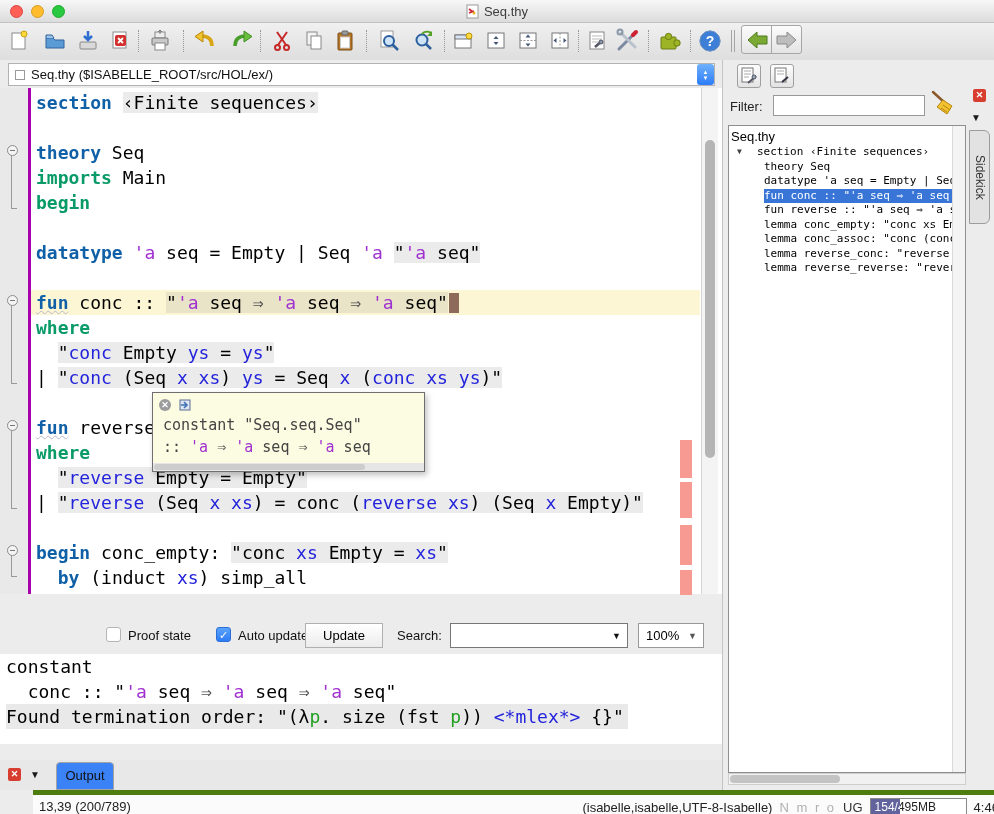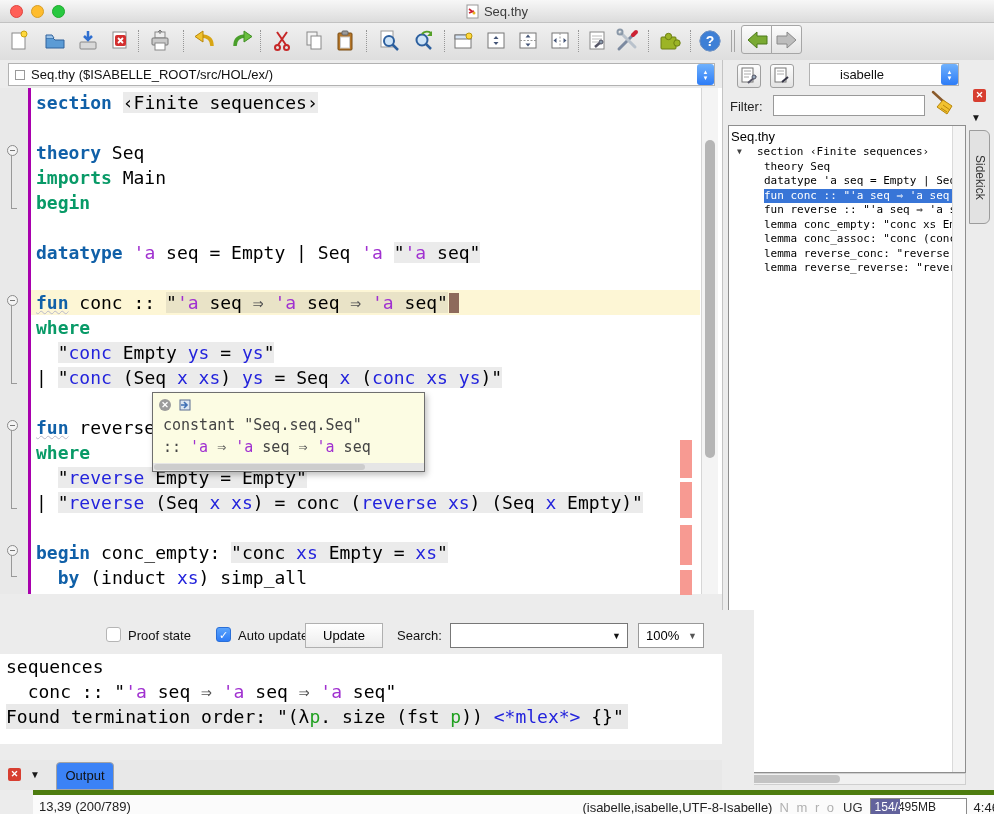--- a/index.html
+++ b/index.html
@@ -96,21 +96,21 @@
   .tree-label.sel{background:#3875d7;color:#fff;}
   .sidekick-tab{position:absolute;left:246px;top:70px;width:21px;height:94px;background:#e2e2e2;
                 border:1px solid #9c9c9c;border-radius:0 6px 6px 0;box-sizing:border-box;
                 writing-mode:vertical-rl;display:flex;align-items:center;justify-content:center;
                 font-size:12px;color:#333;}
   .panel-hscroll{position:absolute;left:5px;top:713px;width:238px;height:12px;background:#f1f1f1;
                  border:1px solid #cfcfcf;box-sizing:border-box;}
   .panel-hthumb{position:absolute;left:1px;top:1px;width:110px;height:8px;background:#c3c3c3;border-radius:4px;}
 
   
-  #outputpanel{position:absolute;left:0;top:610px;width:722px;height:180px;background:#ececec;padding-left:32px;}
+  #outputpanel{position:absolute;left:0;top:610px;width:722px;height:180px;background:#ececec;}
   .cb{position:absolute;top:7px;width:15px;height:15px;border:1px solid #b5b5b5;border-radius:3px;
       background:#fff;text-align:center;line-height:15px;font-size:11px;color:#fff;box-sizing:border-box;}
   .cb.checked{background:linear-gradient(#59a3fc,#2e7cf6);border-color:#2a6fd8;}
   .cb-label{position:absolute;top:8px;font-size:13px;color:#111;}
   .btn{position:absolute;background:linear-gradient(#fff,#ececec);border:1px solid #b0b0b0;border-radius:0;
        font-size:13px;text-align:center;box-sizing:border-box;}
   .scombo{position:absolute;background:#fff;border:1px solid #777;box-sizing:border-box;
           display:flex;align-items:center;font-size:13px;}
   .scombo .arr{margin-left:auto;padding-right:6px;font-size:9px;color:#111;}
   .outtext{position:absolute;left:0;top:44px;width:722px;height:90px;background:#fff;}
@@ -408,27 +408,20 @@
           <circle cx="14" cy="10" r="2" fill="#99aabb" stroke="#556"></circle>
         </svg>
       </div>
     <div class="sbtn" style="left:47px;top:4px">
         <svg width="18" height="18">
           <rect x="2" y="1" width="11" height="14" fill="#fff" stroke="#777"></rect>
           <path d="M4 4 h7 M4 7 h7" stroke="#aaa"></path>
           <path d="M9 15 l6 -5" stroke="#334" stroke-width="2"></path>
         </svg>
       </div>
-    <div class="combo" style="left:86px;top:3px;width:150px;height:23px">
-      <span style="margin-left:30px">isabelle</span>
-      <span class="stepper">
-          <span>▲</span>
-          <span>▼</span>
-        </span>
-    </div>
     <div class="xbtn" style="left:250px;top:29px">✕</div>
     <div class="tri" style="left:248px;top:52px">▼</div>
 
     <div class="label13" style="left:7px;top:39px">Filter:</div>
     <input class="textfield" style="left: 50px; top: 35px; width: 152px; height: 21px;" value="">
     <svg style="position:absolute;left:204px;top:26px" width="34" height="34">
         <path d="M6 6 L18 17" stroke="#8a5a2b" stroke-width="2.5" stroke-linecap="round"></path>
         <path d="M16 14 l9 6 -5 8 -10 -7 z" fill="#f2c230" stroke="#b8860b"></path>
         <path d="M14 22 l6 4 M16 19 l7 5" stroke="#b8860b" stroke-width="1"></path>
       </svg>
@@ -467,21 +460,21 @@
       <div class="scombo" style="left:450px;top:3px;width:178px;height:25px">
         <span style="padding-left:5px"></span>
         <span class="arr">▼</span>
       </div>
       <div class="scombo" style="left:638px;top:3px;width:66px;height:25px;border-color:#999">
         <span style="padding-left:7px">100%</span>
         <span class="arr" style="color:#555">▼</span>
       </div>
     </div>
     <div class="outtext">
-        <div class="out-line"><span class="linebg"><span class="tk-pl">sequences</span></span></div>
+        <div class="out-line"><span class="linebg"><span class="tk-pl">constant</span></span></div>
         <div class="out-line"><span class="linebg"><span class="tk-pl">  conc :: "</span><span class="tk-tf">'a</span><span class="tk-pl"> seq </span><span class="tk-sy">⇒</span><span class="tk-pl"> </span><span class="tk-tf">'a</span><span class="tk-pl"> seq </span><span class="tk-sy">⇒</span><span class="tk-pl"> </span><span class="tk-tf">'a</span><span class="tk-pl"> seq"</span></span></div>
         <div class="out-line hl"><span class="linebg"><span class="tk-pl">Found termination order: "(</span><span class="tk-pl">λ</span><span class="tk-bd">p</span><span class="tk-pl">. size (fst </span><span class="tk-bd">p</span><span class="tk-pl">)) </span><span class="tk-fr">&lt;*mlex*&gt;</span><span class="tk-pl"> {}"</span></span></div>
       </div>
     <div class="tabrow">
       <div class="xbtn" style="left:8px;top:8px">✕</div>
       <div class="tri" style="left:30px;top:9px">▼</div>
       <div class="outtab">Output</div>
     </div>
   </div>
 

